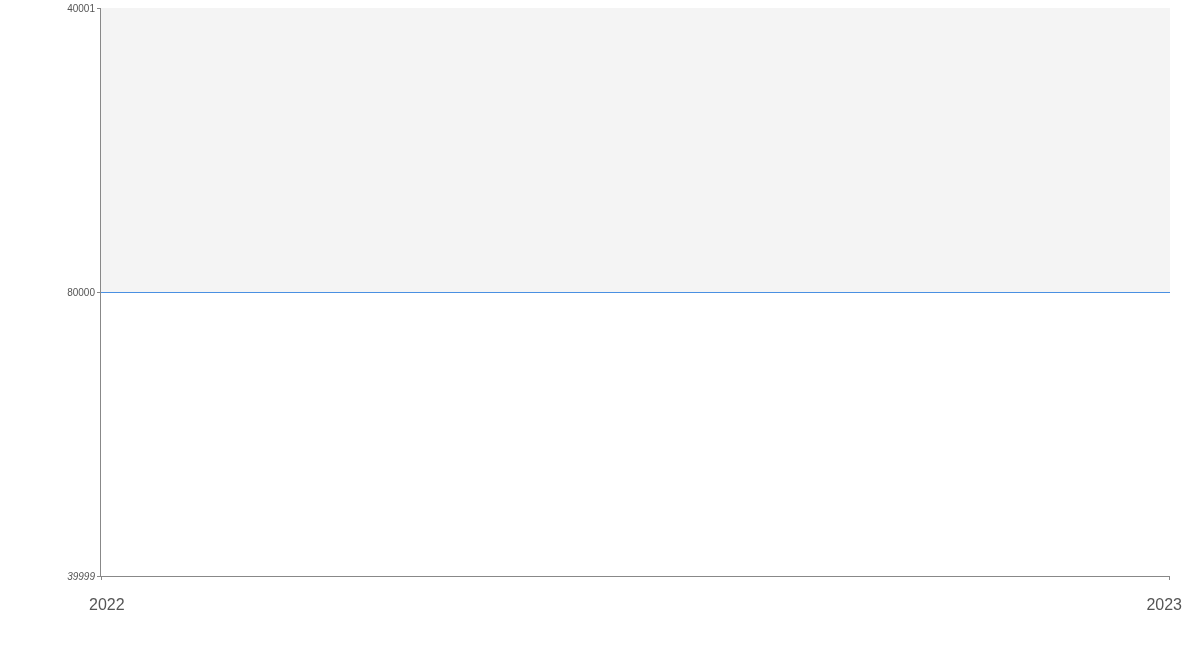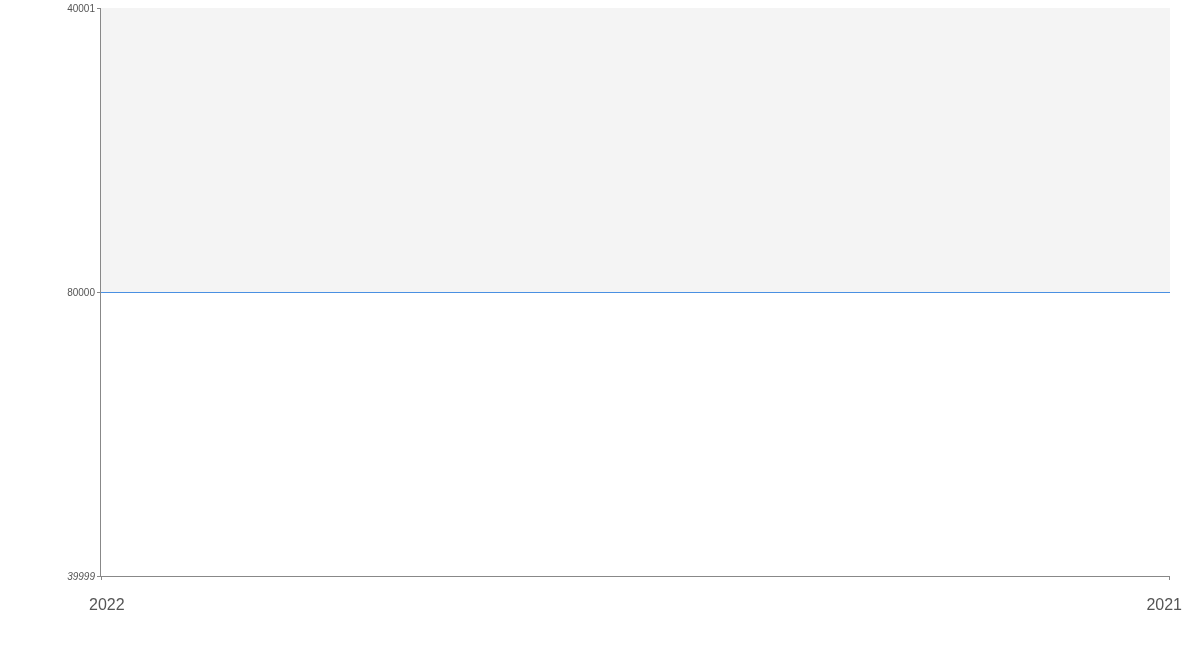--- a/index.html
+++ b/index.html
@@ -33,18 +33,18 @@
     <div class="plot">
       <span class="ytick ytick-top">40001</span>
       <span class="ytick ytick-mid">80000</span>
       <span class="ytick ytick-bot">39999</span>
       <span class="tick-mark tm-top"></span>
       <span class="tick-mark tm-mid"></span>
       <span class="tick-mark tm-bot"></span>
       <div class="fill"></div>
       <div class="line"></div>
       <span class="xtick xtick-left">2022</span>
-      <span class="xtick xtick-right">2021</span>
+      <span class="xtick xtick-right">2023</span>
       <span class="xtick-mark xm-left"></span>
       <span class="xtick-mark xm-right"></span>
     </div>
   </div>
 </div>
 
 </body></html>

